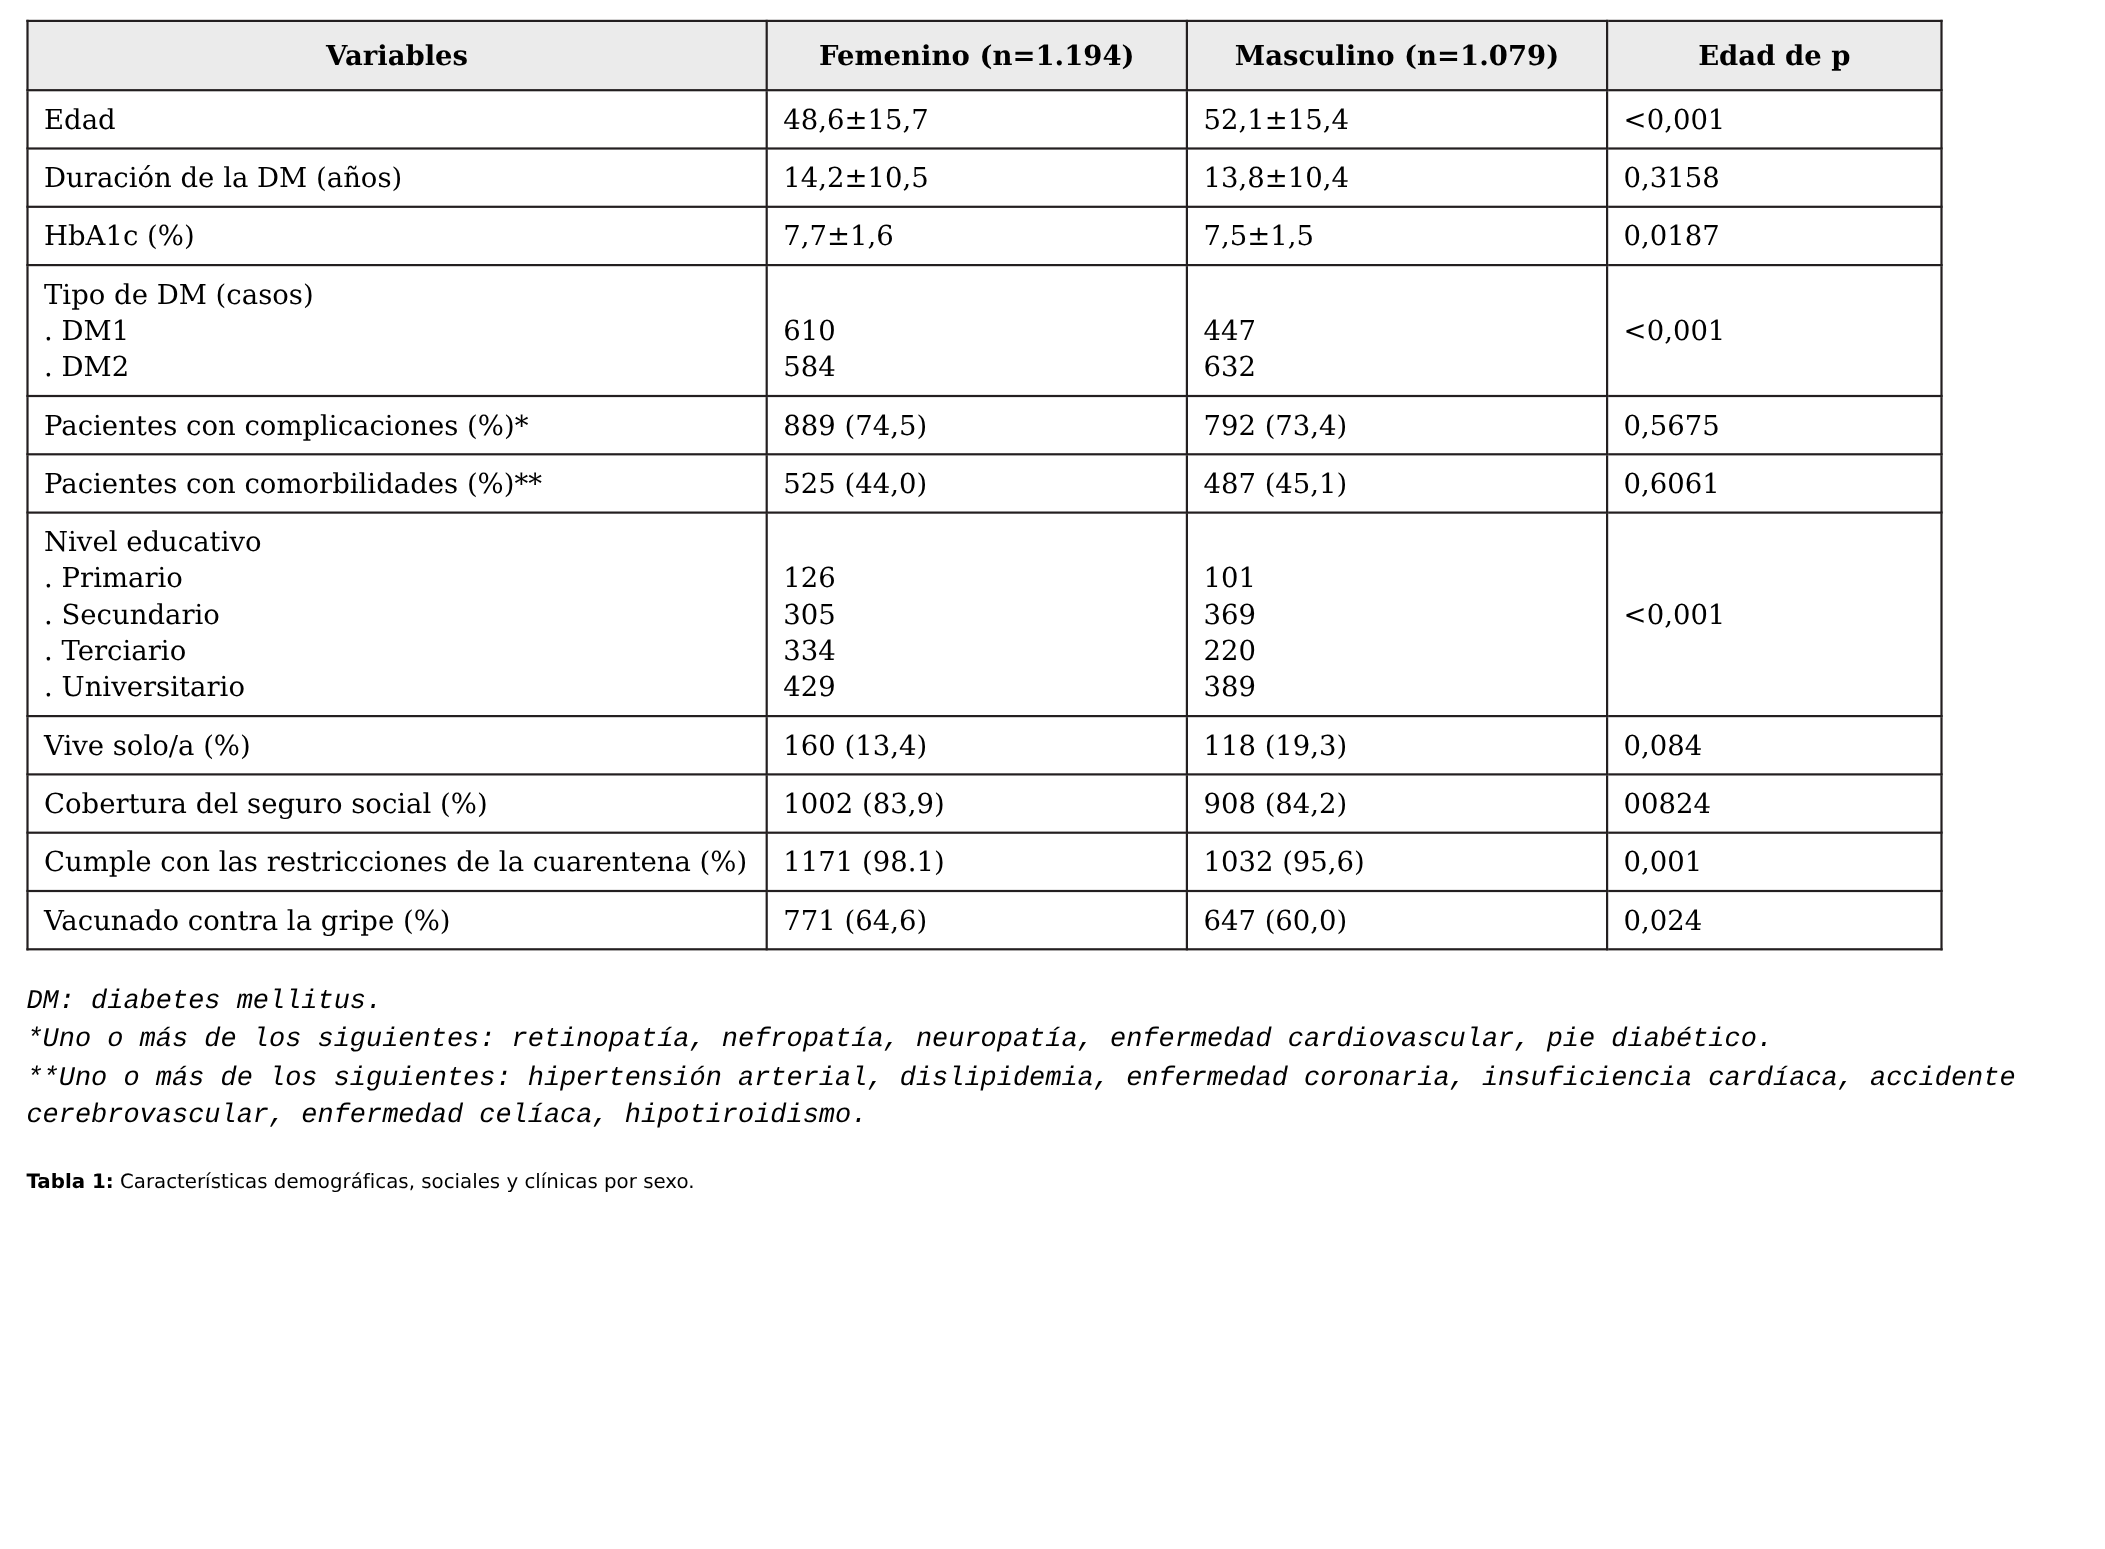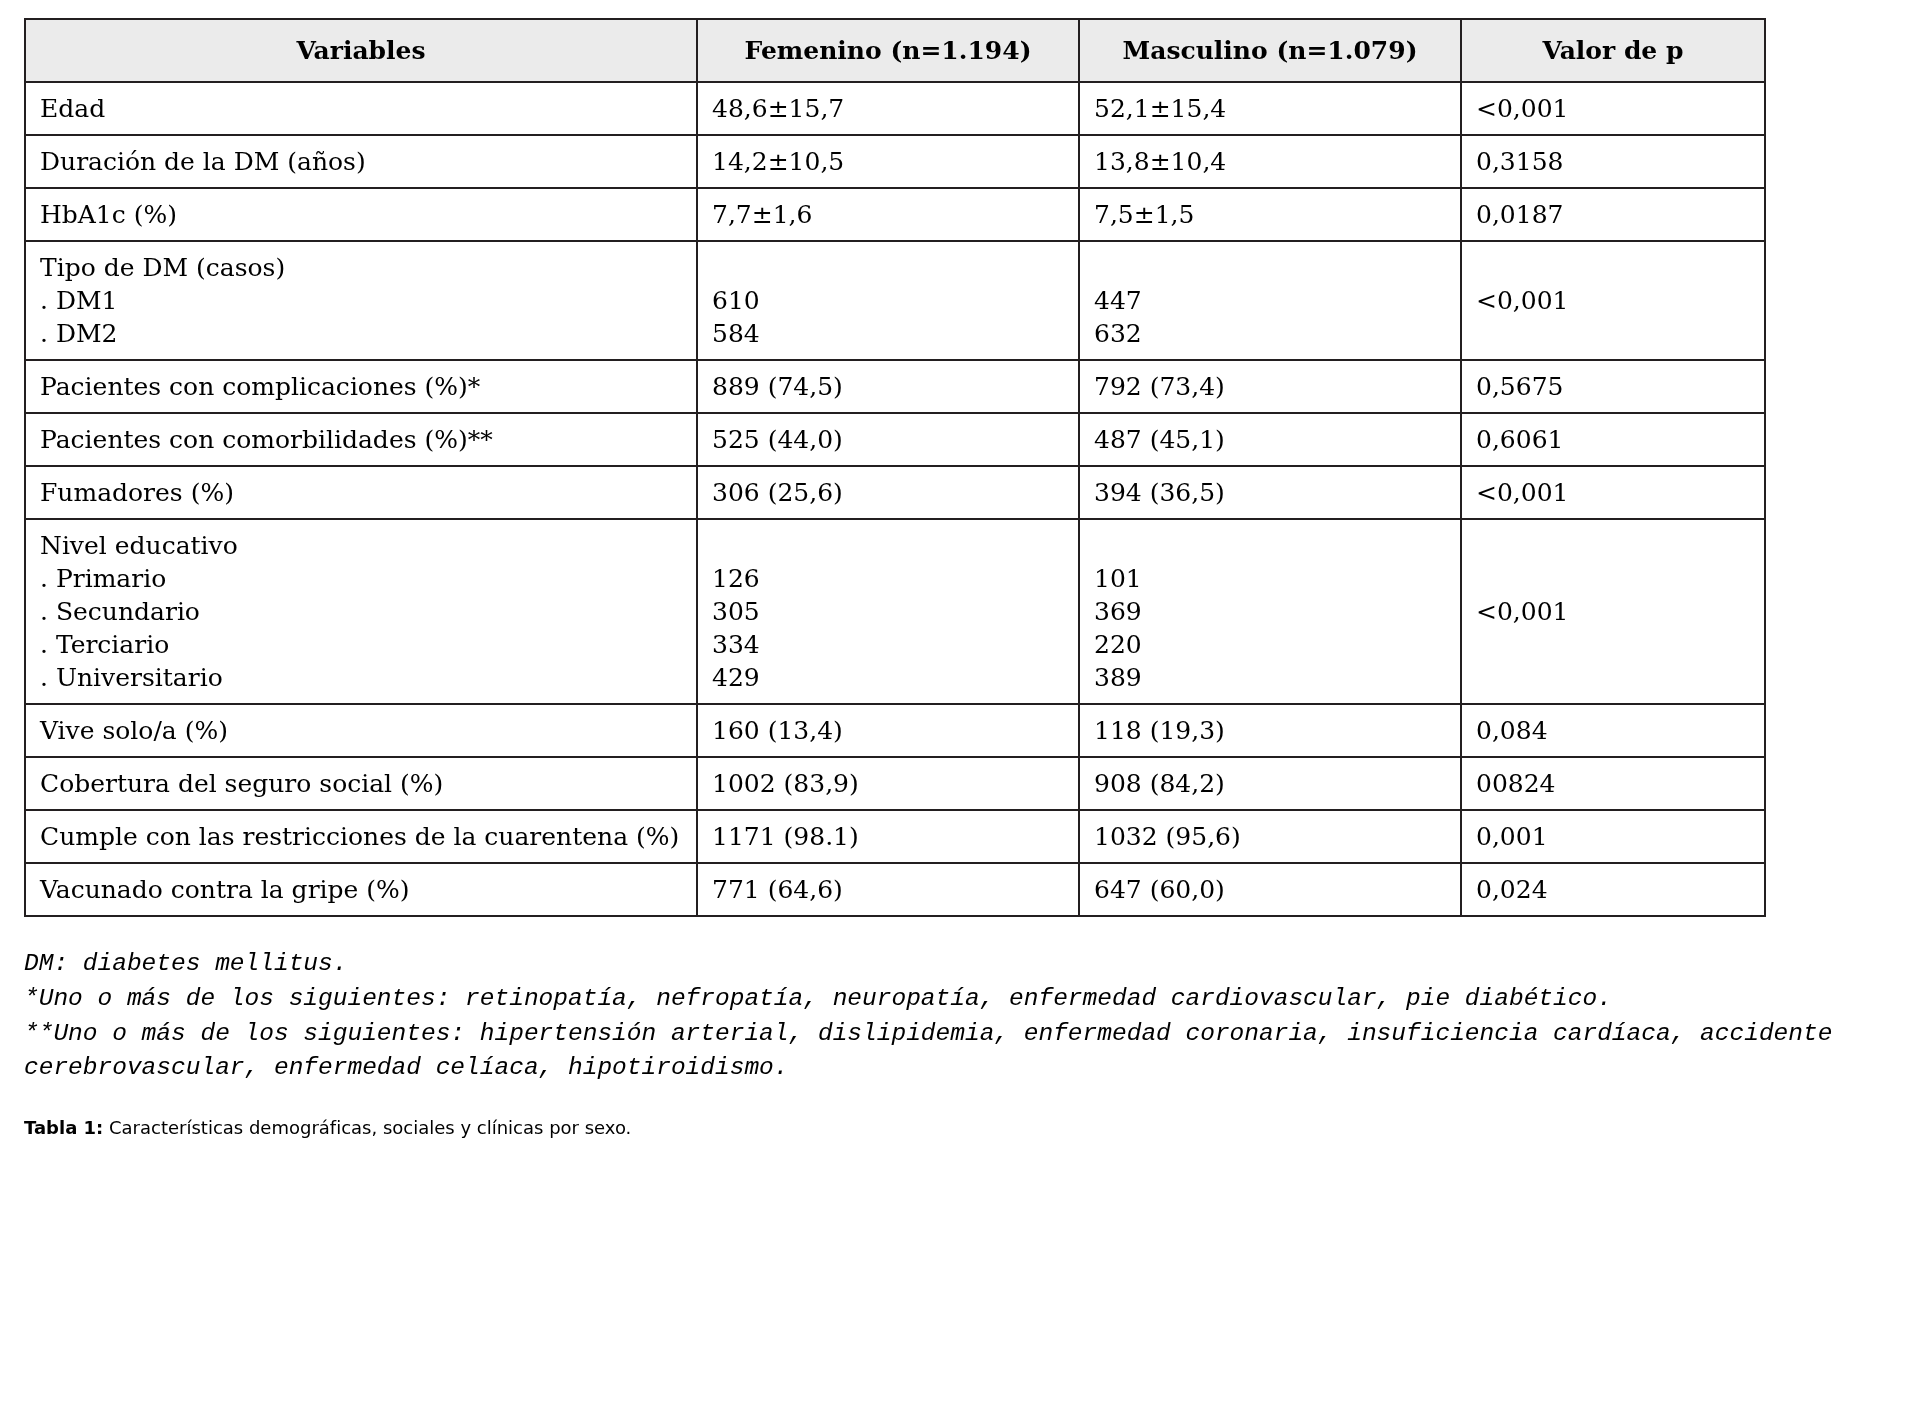--- a/index.html
+++ b/index.html
@@ -74,21 +74,21 @@
       <col class="c1">
         <col class="c2">
         <col class="c3">
         <col class="c4">
     </colgroup>
     <thead>
       <tr>
         <th>Variables</th>
         <th>Femenino (n=1.194)</th>
         <th>Masculino (n=1.079)</th>
-        <th>Valor de p</th>
+        <th>Edad de p</th>
       </tr>
     </thead>
     <tbody>
       <tr>
         <td class="cell-lines">Edad</td>
         <td class="cell-lines">48,6±15,7</td>
         <td class="cell-lines">52,1±15,4</td>
         <td class="cell-lines">&lt;0,001</td>
       </tr>
       <tr>
@@ -119,26 +119,20 @@
         <td class="cell-lines">Pacientes con complicaciones (%)*</td>
         <td class="cell-lines">889 (74,5)</td>
         <td class="cell-lines">792 (73,4)</td>
         <td class="cell-lines">0,5675</td>
       </tr>
       <tr>
         <td class="cell-lines">Pacientes con comorbilidades (%)**</td>
         <td class="cell-lines">525 (44,0)</td>
         <td class="cell-lines">487 (45,1)</td>
         <td class="cell-lines">0,6061</td>
-      </tr>
-      <tr>
-        <td class="cell-lines">Fumadores (%)</td>
-        <td class="cell-lines">306 (25,6)</td>
-        <td class="cell-lines">394 (36,5)</td>
-        <td class="cell-lines">&lt;0,001</td>
       </tr>
       <tr>
         <td class="cell-lines">Nivel educativo
 . Primario
 . Secundario
 . Terciario
 . Universitario</td>
         <td class="cell-lines">
 126
 305

